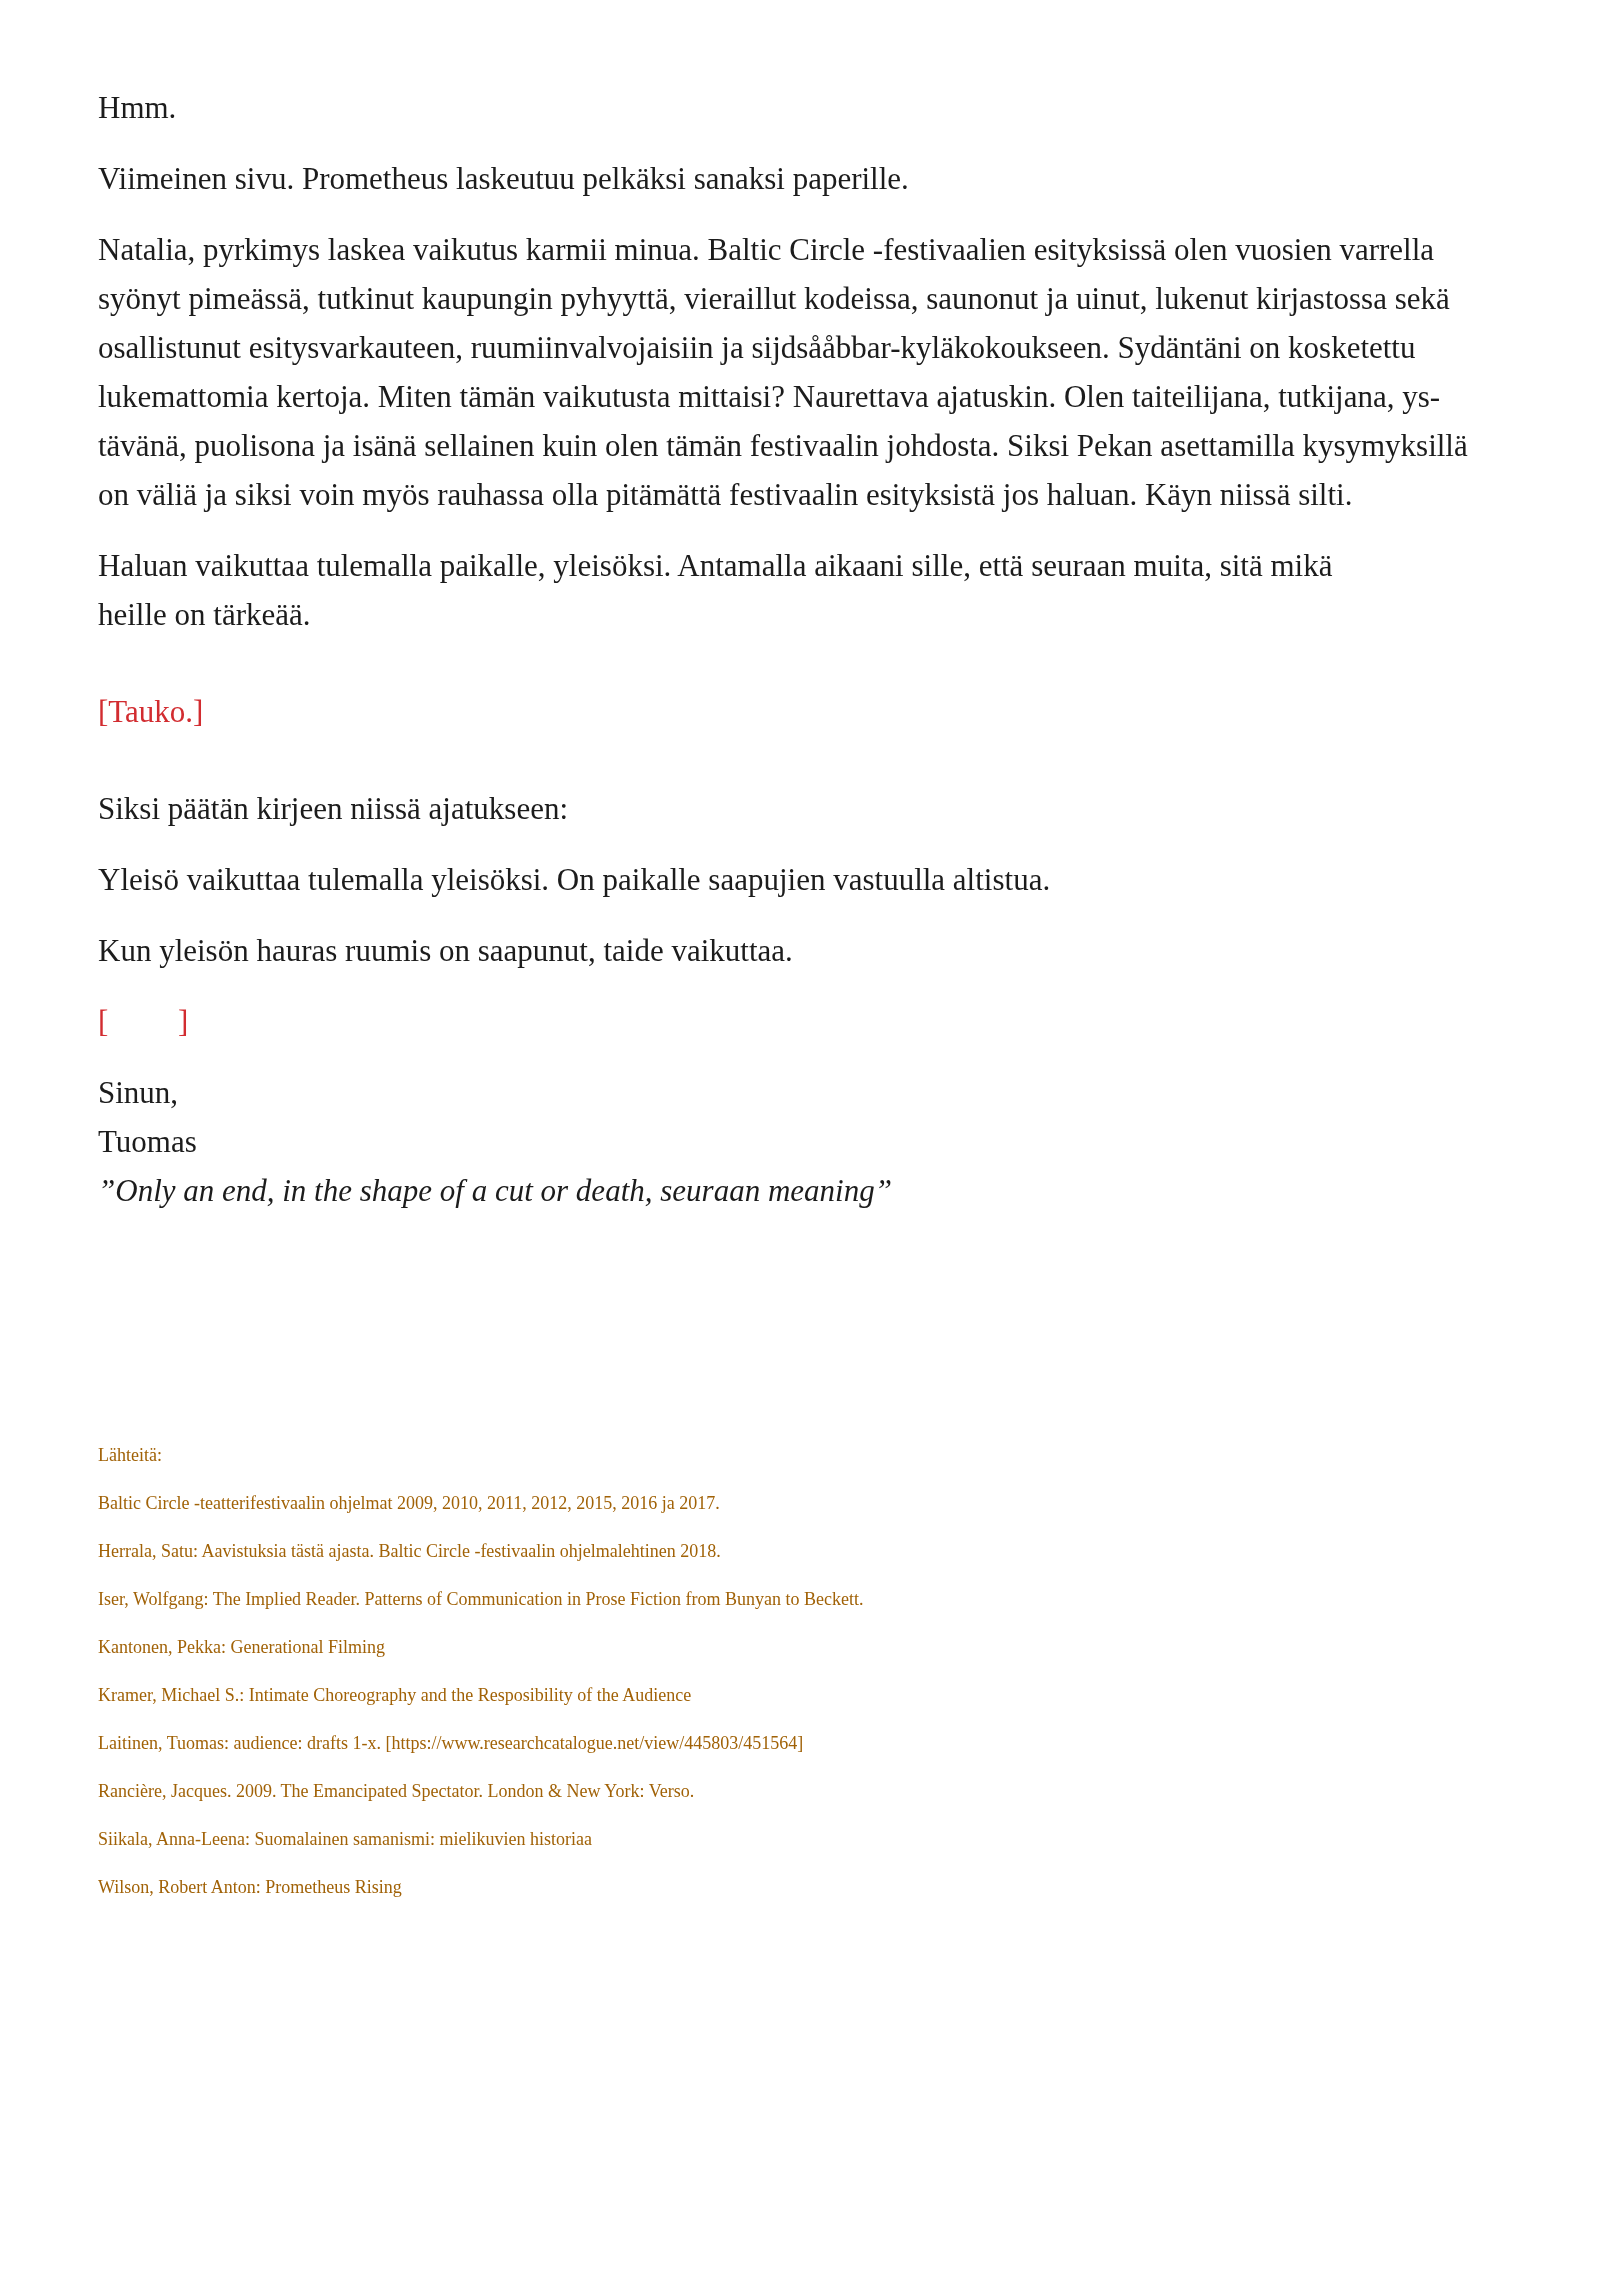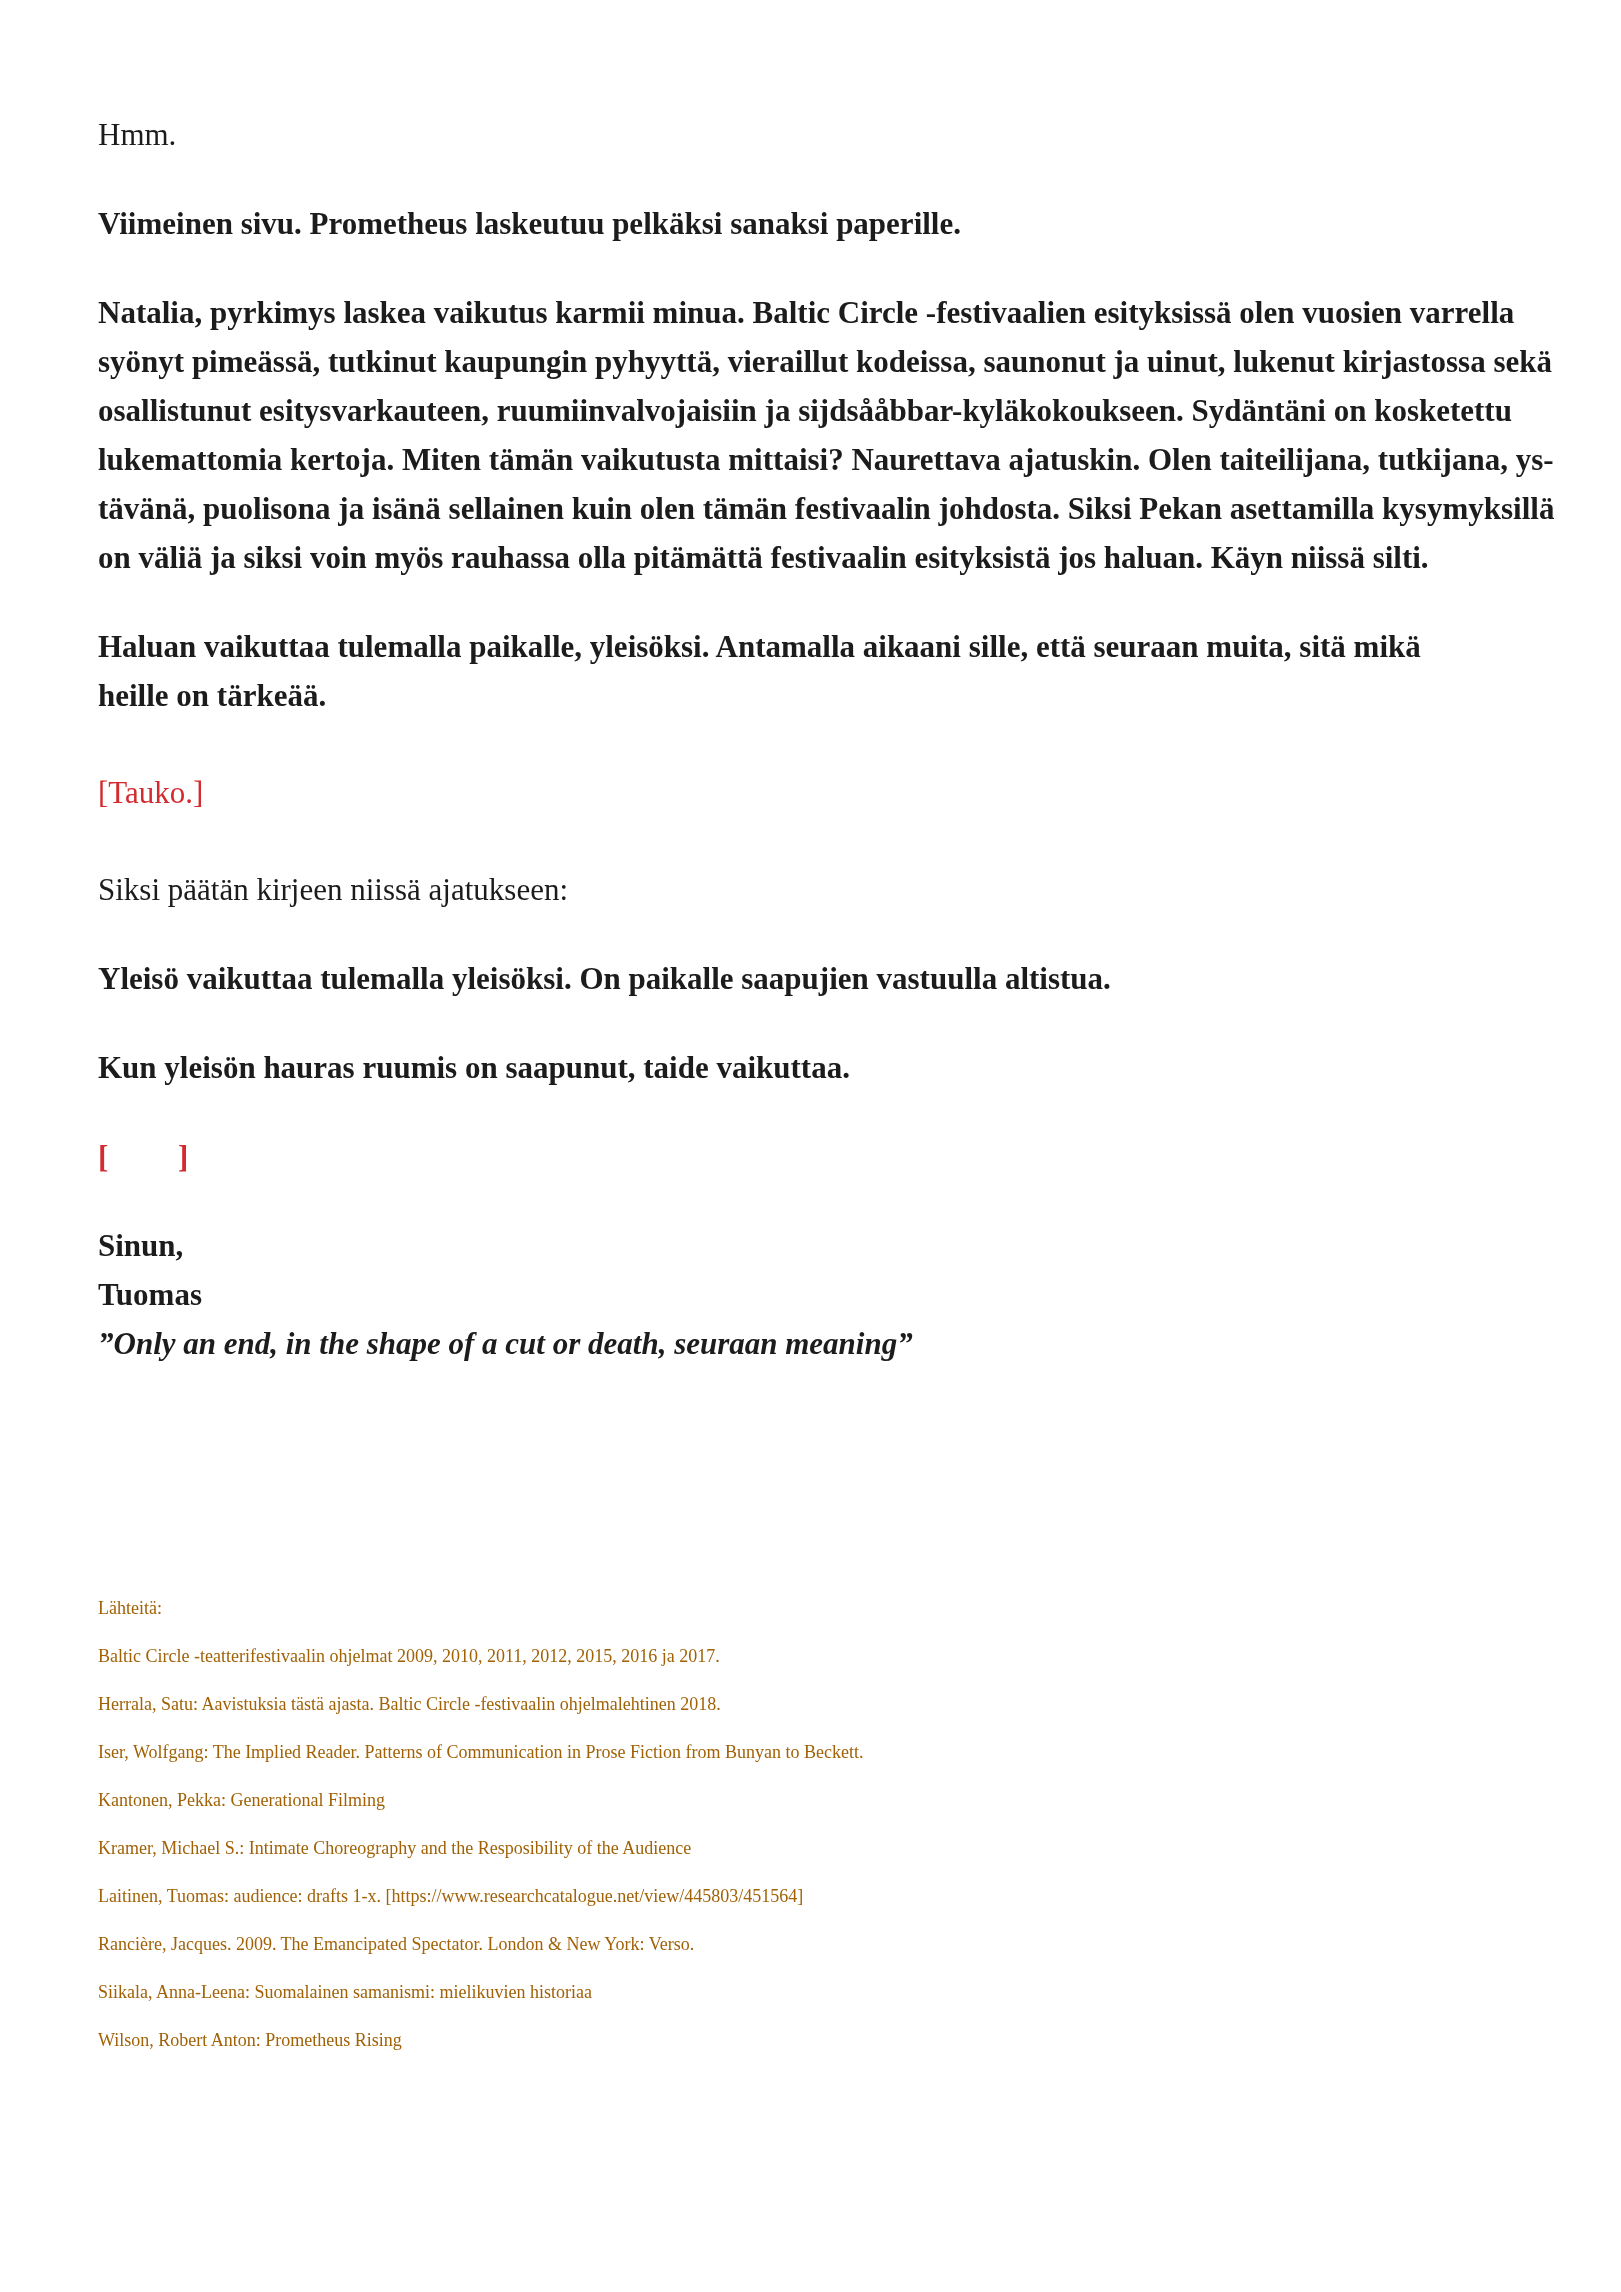--- a/index.html
+++ b/index.html
@@ -9,31 +9,31 @@
   }
   .page {
     position: relative;
     width: 1621px;
     height: 2293px;
     background: #ffffff;
     overflow: hidden;
     font-family: "Liberation Serif", "DejaVu Serif", serif;
     color: #1c1c1c;
     box-sizing: border-box;
-    padding: 110px 96px 0 98px;
+    padding: 83px 96px 0 98px;
   }
   .para {
     font-size: 31px;
     line-height: 49px;
     margin: 0;
   }
   .para .line {
     white-space: pre;
   }
-  .gap-1 { margin-top: 40px; font-weight: bold; }   
+  .gap-1 { margin-top: 22px; }   
   .gap-2 { margin-top: 48px; }  
   .gap-sources { margin-top: 216px; }
   .red {
     color: #d22c30;
     white-space: pre;
   }
   .quote-line {
     font-style: italic;
   }
   .sources {

